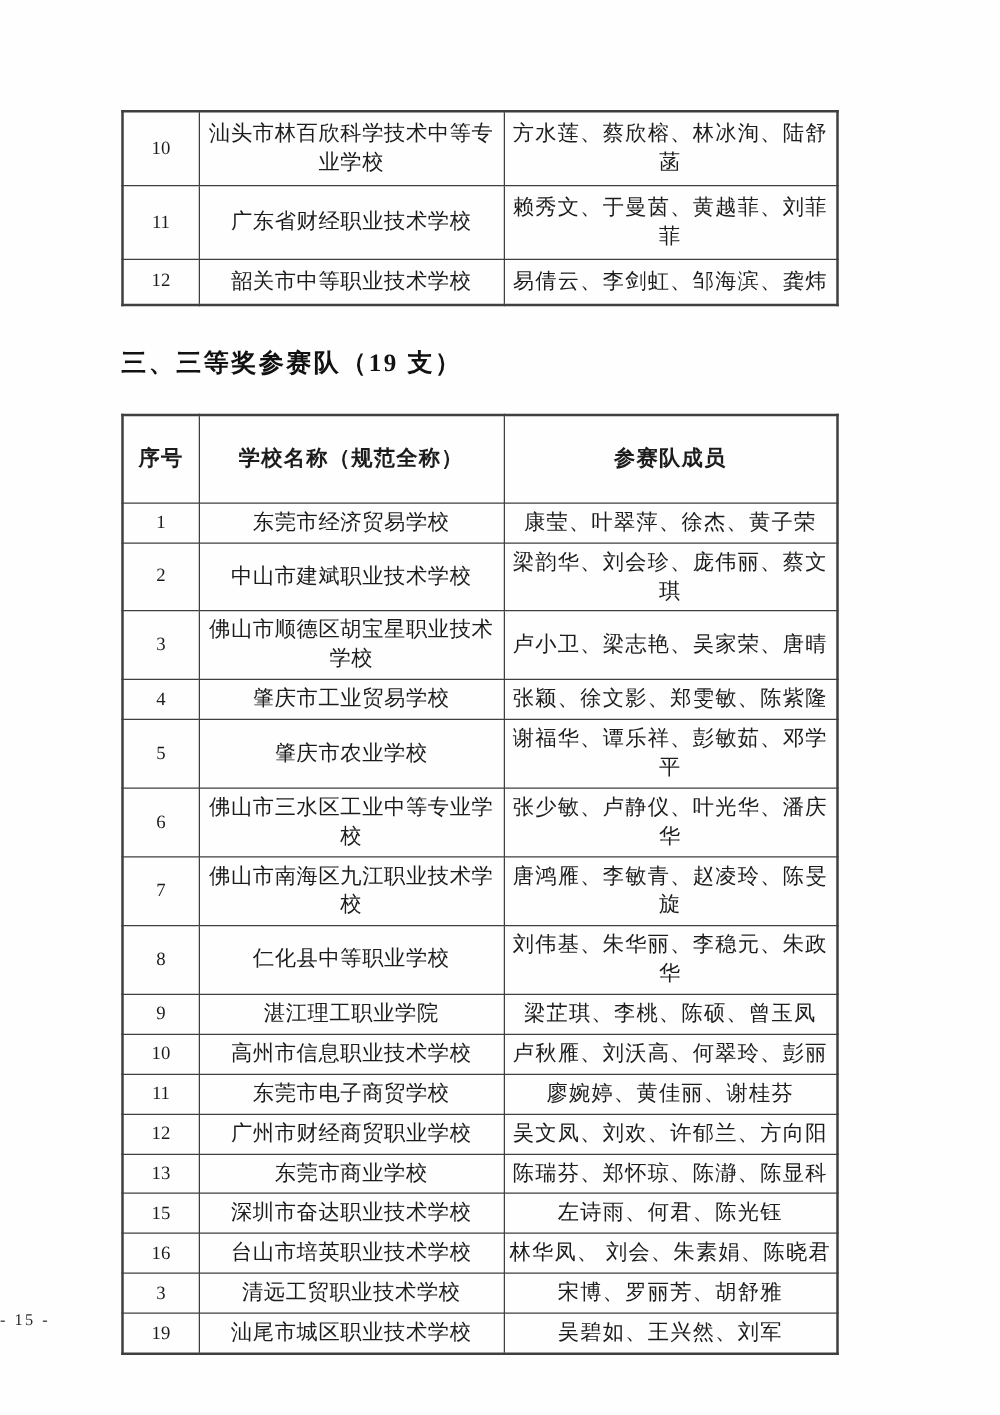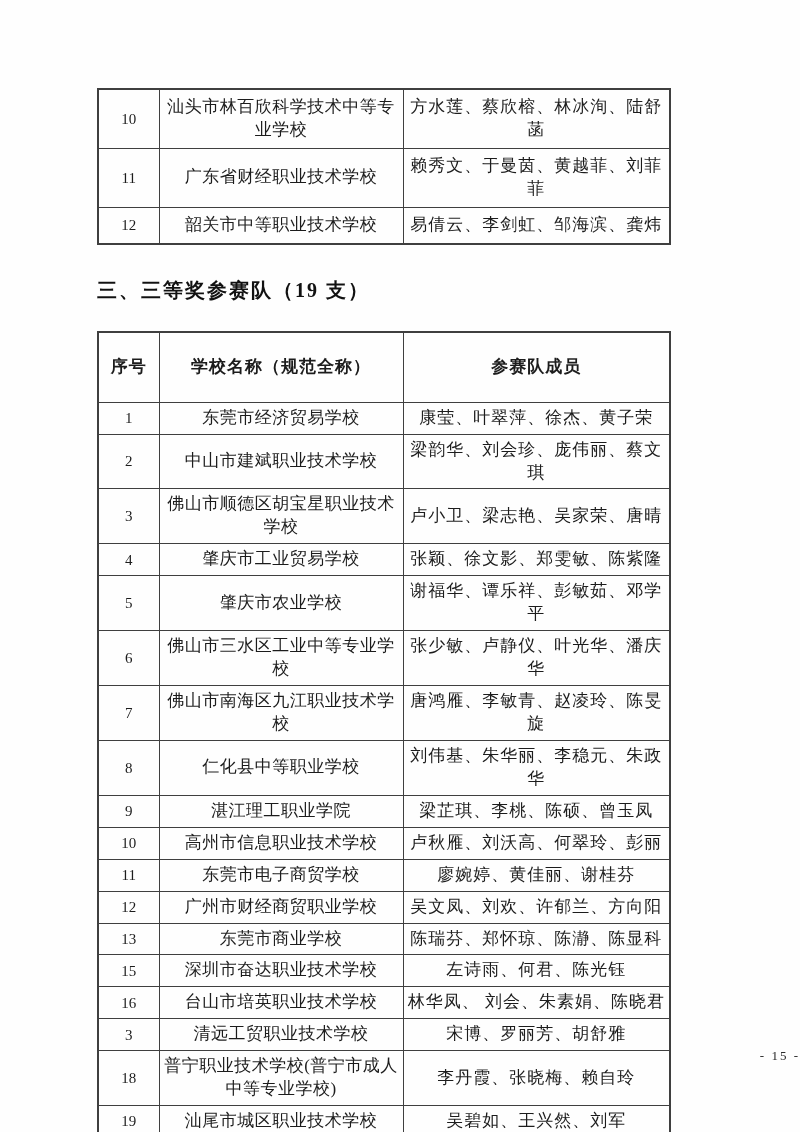--- a/index.html
+++ b/index.html
@@ -52,21 +52,21 @@
     font-size: 20px;
     font-weight: bold;
     letter-spacing: 2px;
     color: #111;
   }
   .heading-three { margin: 32px 0 27px 0; }
   .footer-pagenum {
     position: absolute;
     left: 0; right: 0;
     top: 1048px;
-    text-align: right;
+    text-align: left;
     font-size: 13px;
     letter-spacing: 2px;
     color: #2a2a2a;
   }
 </style>
 </head>
 <body>
 
 <div class="page">
 
@@ -185,25 +185,20 @@
           <td>16</td>
           <td>台山市培英职业技术学校</td>
           <td>林华凤、 刘会、朱素娟、陈晓君</td>
         </tr>
         <tr>
           <td>3</td>
           <td>清远工贸职业技术学校</td>
           <td>宋博、罗丽芳、胡舒雅</td>
         </tr>
         <tr>
-          <td>18</td>
-          <td>普宁职业技术学校(普宁市成人中等专业学校)</td>
-          <td>李丹霞、张晓梅、赖自玲</td>
-        </tr>
-        <tr>
           <td>19</td>
           <td>汕尾市城区职业技术学校</td>
           <td>吴碧如、王兴然、刘军</td>
         </tr>
       </tbody>
   </table>
 
   <div class="footer-pagenum">- 15 -</div>
 
 </div>

